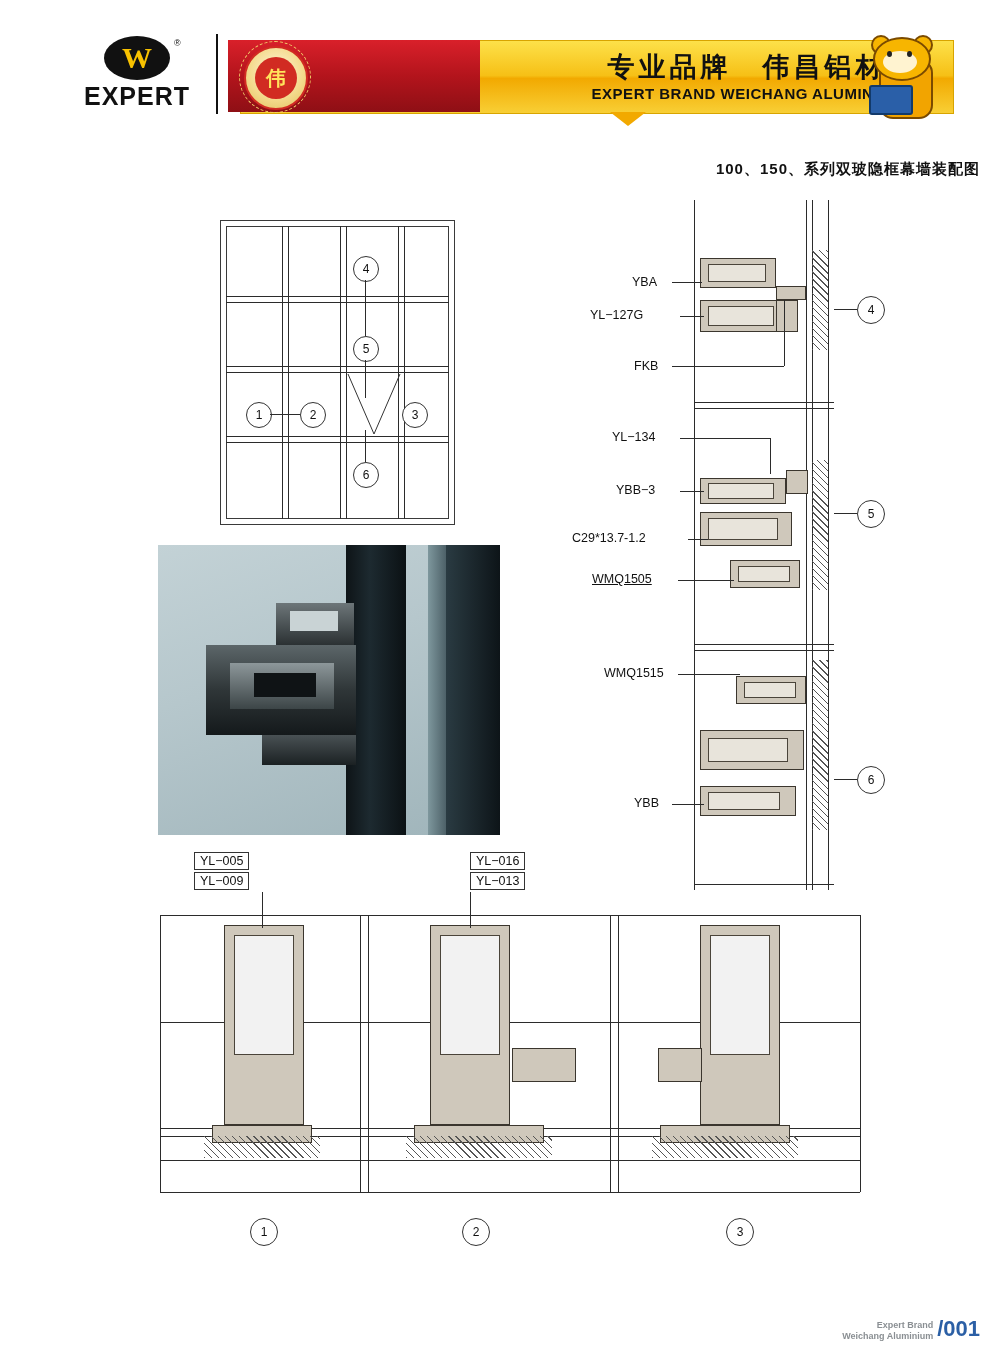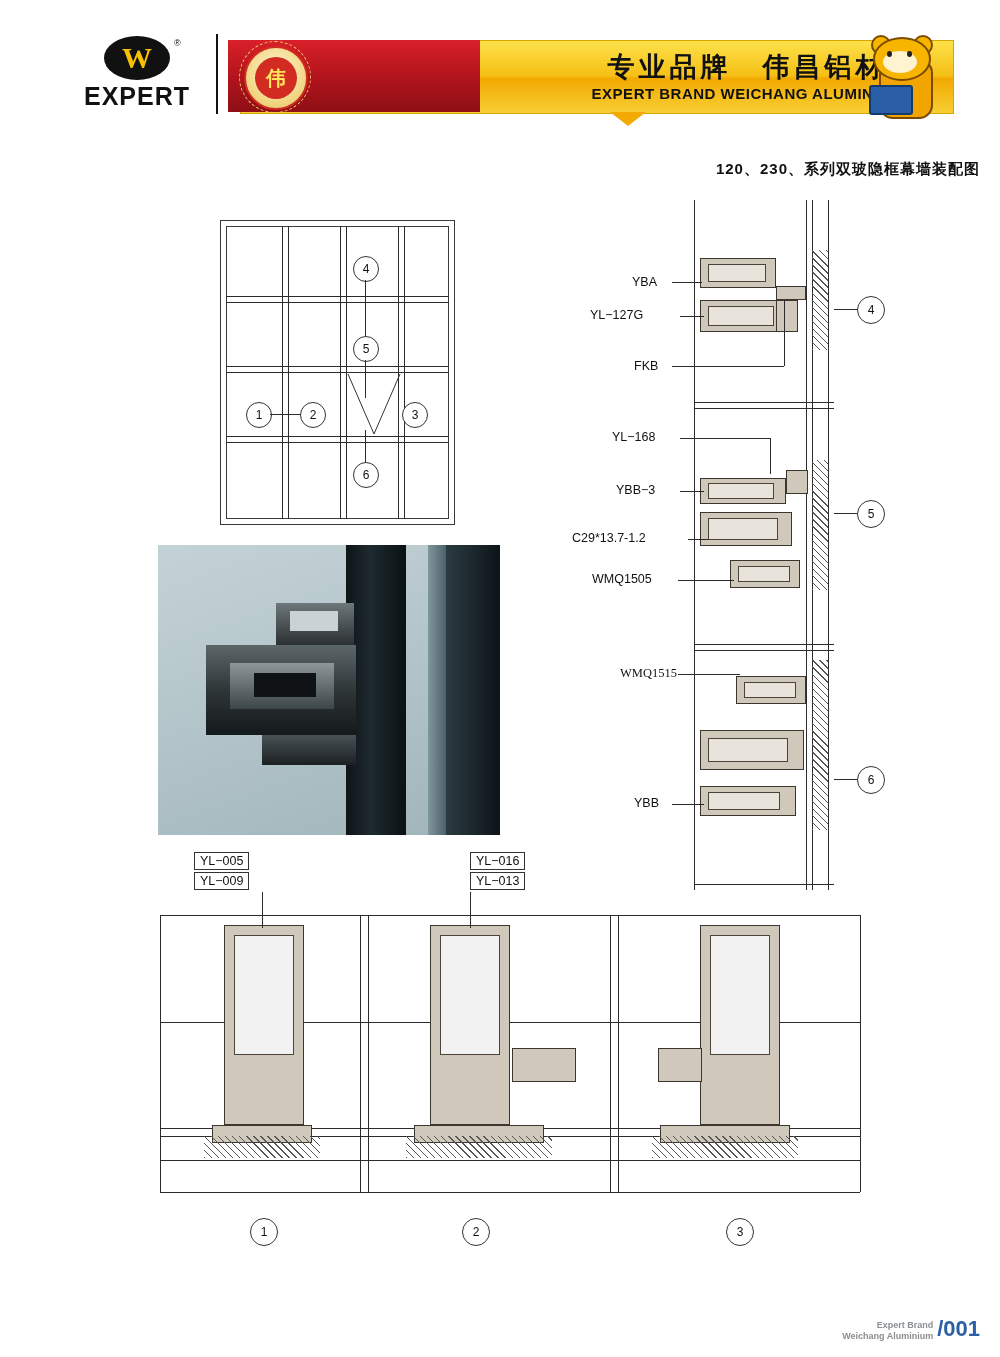--- a/index.html
+++ b/index.html
@@ -115,21 +115,21 @@
     <div class="seal-ring"></div>
     <div class="seal">
       <div class="seal-inner">
           <span>伟</span>
         </div>
     </div>
   </div>
   <div class="banner-notch"></div>
 </div>
 
-<div class="doc-title">120、230、系列双玻隐框幕墙装配图</div>
+<div class="doc-title">100、150、系列双玻隐框幕墙装配图</div>
 
 <div class="elev">
   <div class="frame"></div>
   <div class="frame2"></div>
 
   <div class="ln vl" style="left:62px;top:6px;height:293px;"></div>
   <div class="ln vl" style="left:68px;top:6px;height:293px;"></div>
   <div class="ln vl" style="left:120px;top:6px;height:293px;"></div>
   <div class="ln vl" style="left:126px;top:6px;height:293px;"></div>
   <div class="ln vl" style="left:178px;top:6px;height:293px;"></div>
@@ -218,43 +218,43 @@
 
   <div class="alum" style="left:700px;top:478px;width:86px;height:26px;"></div>
   <div class="alum-l" style="left:708px;top:483px;width:66px;height:16px;"></div>
   <div class="alum" style="left:700px;top:512px;width:92px;height:34px;"></div>
   <div class="alum-l" style="left:708px;top:518px;width:70px;height:22px;"></div>
   <div class="alum" style="left:730px;top:560px;width:70px;height:28px;"></div>
   <div class="alum-l" style="left:738px;top:566px;width:52px;height:16px;"></div>
   <div class="alum" style="left:786px;top:470px;width:22px;height:24px;"></div>
   <div class="hatch" style="left:812px;top:460px;width:16px;height:130px;"></div>
 
-  <div class="lbl" style="left:612px;top:430px;">YL−168</div>
+  <div class="lbl" style="left:612px;top:430px;">YL−134</div>
   <div class="ln hl" style="left:680px;top:438px;width:90px;"></div>
   <div class="ln vl" style="left:770px;top:438px;height:36px;"></div>
   <div class="lbl" style="left:616px;top:483px;">YBB−3</div>
   <div class="ln hl" style="left:680px;top:491px;width:24px;"></div>
   <div class="lbl" style="left:572px;top:531px;">C29*13.7-1.2</div>
   <div class="ln hl" style="left:688px;top:539px;width:20px;"></div>
-  <div class="lbl" style="left:592px;top:572px;">WMQ1505</div>
+  <div class="lbl" style="left:592px;top:572px;text-decoration:underline;">WMQ1505</div>
   <div class="ln hl" style="left:678px;top:580px;width:56px;"></div>
   <div class="circ" style="left:857px;top:500px;width:26px;height:26px;">
       <span>5</span>
     </div>
   <div class="ln hl" style="left:834px;top:513px;width:23px;"></div>
 
   <div class="alum" style="left:736px;top:676px;width:70px;height:28px;"></div>
   <div class="alum-l" style="left:744px;top:682px;width:52px;height:16px;"></div>
   <div class="alum" style="left:700px;top:730px;width:104px;height:40px;"></div>
   <div class="alum-l" style="left:708px;top:738px;width:80px;height:24px;"></div>
   <div class="alum" style="left:700px;top:786px;width:96px;height:30px;"></div>
   <div class="alum-l" style="left:708px;top:792px;width:72px;height:18px;"></div>
   <div class="hatch" style="left:812px;top:660px;width:16px;height:170px;"></div>
 
-  <div class="lbl" style="left:620px;top:666px;font-family:Liberation Serif, serif;">WMQ1515</div>
+  <div class="lbl" style="left:604px;top:666px;">WMQ1515</div>
   <div class="ln hl" style="left:678px;top:674px;width:62px;"></div>
   <div class="lbl" style="left:634px;top:796px;">YBB</div>
   <div class="ln hl" style="left:672px;top:804px;width:32px;"></div>
   <div class="circ" style="left:857px;top:766px;width:26px;height:26px;">
       <span>6</span>
     </div>
   <div class="ln hl" style="left:834px;top:779px;width:23px;"></div>
 </div>
 
 <div>

